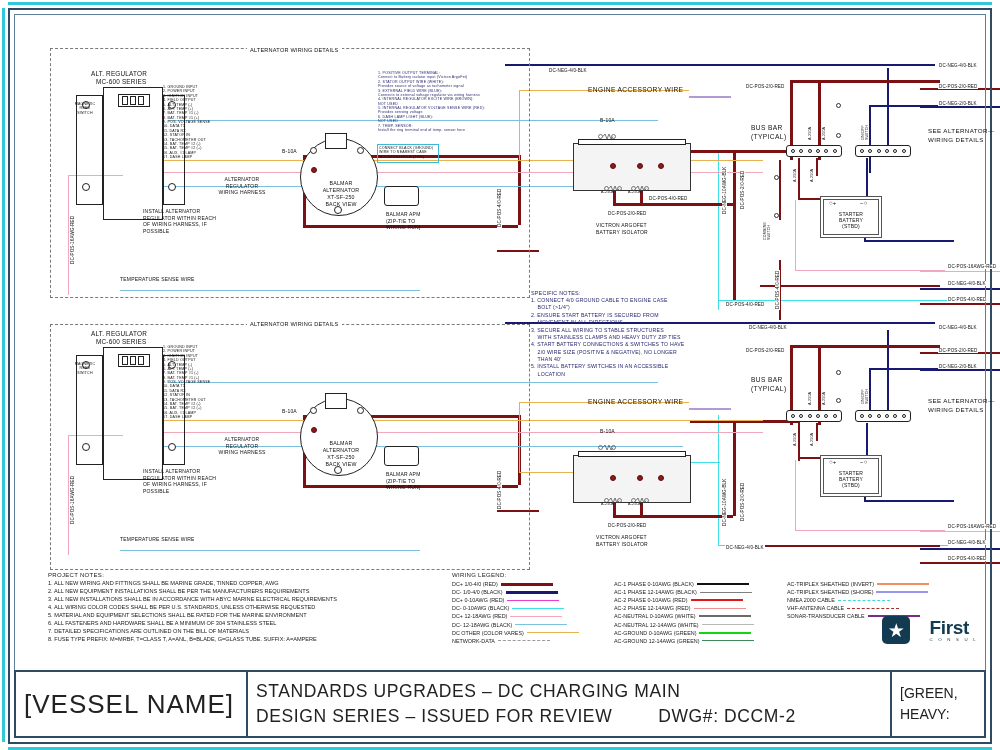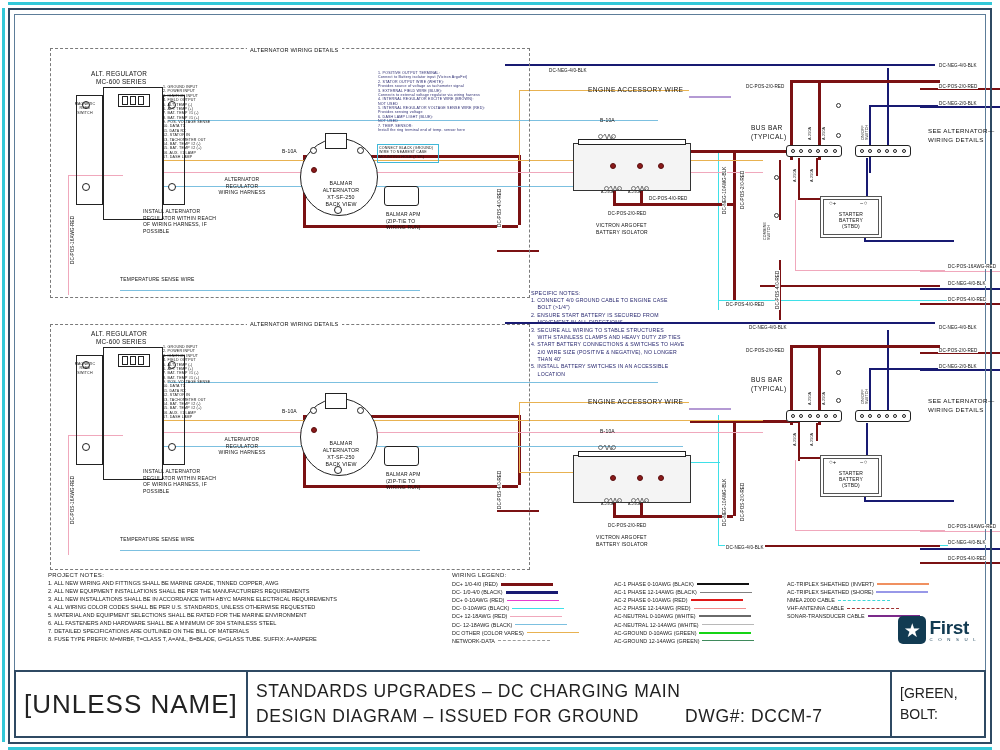--- a/index.html
+++ b/index.html
@@ -59,21 +59,21 @@
                font-stretch:condensed; color:#222; white-space:nowrap; }
   .tb-line { font-size:17.5px; letter-spacing:.6px; color:#222; white-space:nowrap;
              line-height:1.45; }
   .tb-right { font-size:14px; line-height:1.5; color:#222; white-space:nowrap; }
 
   
   #logo { position:absolute; right:22px; top:616px; display:flex; align-items:center; }
   .logo-mark { width:28px; height:28px; border-radius:5px; background:#123b52;
                display:flex; align-items:center; justify-content:center; }
   .logo-star { color:#fff; font-size:19px; line-height:1; }
-  .logo-text { margin-left:3px; }
+  .logo-text { margin-left:19px; }
   .logo-first { font-size:19px; font-weight:bold; color:#123b52; letter-spacing:-.3px; line-height:1; }
   .logo-sub { font-size:4.4px; letter-spacing:2.2px; color:#123b52; }
 
   
   .alt-circle { position:absolute; border:1.2px solid #222; border-radius:50%; background:#fff; }
   .busbar { position:absolute; border:1px solid #222; border-radius:3px; background:#fff;
             display:flex; align-items:center; justify-content:space-around; padding:0 2px; }
   .busbar .stud { width:4px; height:4px; border-radius:50%; border:1px solid #222; }
   .batt { position:absolute; border:1.2px solid #555; background:#fff; }
   .batt-inner { position:absolute; inset:3px; border:1px solid #555; }
@@ -537,32 +537,32 @@
       <span class="logo-star">★</span>
     </div>
     <div class="logo-text">
       <div class="logo-first">First</div>
       <div class="logo-sub">C O N S U L</div>
     </div>
   </div>
 
   <div id="titleblock">
     <div class="tb-cell" style="width:232px;">
-      <div class="tb-vessel">[UNLESS NAME]</div>
+      <div class="tb-vessel">[VESSEL NAME]</div>
     </div>
     <div class="tb-cell" style="flex:1;">
       <div class="tb-line">STANDARDS UPGRADES – DC CHARGING MAIN</div>
       <div style="display:flex; gap:46px;">
-        <span class="tb-line">DESIGN DIAGRAM – ISSUED FOR GROUND</span>
-        <span class="tb-line">DWG#: DCCM-7</span>
+        <span class="tb-line">DESIGN SERIES – ISSUED FOR REVIEW</span>
+        <span class="tb-line">DWG#: DCCM-2</span>
       </div>
     </div>
     <div class="tb-cell" style="width:92px;">
       <div class="tb-right">[GREEN,</div>
-      <div class="tb-right">BOLT:</div>
+      <div class="tb-right">HEAVY:</div>
     </div>
   </div>
 
 <div style="position: absolute; left: 689px; top: 96px; width: 42px; height: 0px; border-top: 2.2px solid rgb(180, 154, 212);"></div>
     <div style="position: absolute; left: 689px; top: 408px; width: 42px; height: 0px; border-top: 2.2px solid rgb(180, 154, 212);"></div>
     <div style="position: absolute; left: 598px; top: 126px; width: 18px; height: 7px;"><svg width="18" height="7">
         <circle cx="2.5" cy="3.5" r="2" fill="none" stroke="#444" stroke-width=".7"></circle>
         <path d="M5 3.5 l2 -2.5 l2 5 l2 -5 l2 5 l2 -2.5" fill="none" stroke="#444" stroke-width=".7"></path>
         <circle cx="15.5" cy="3.5" r="2" fill="none" stroke="#444" stroke-width=".7"></circle>
       </svg></div>

